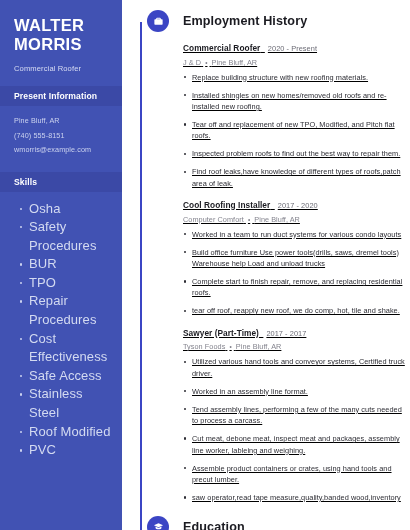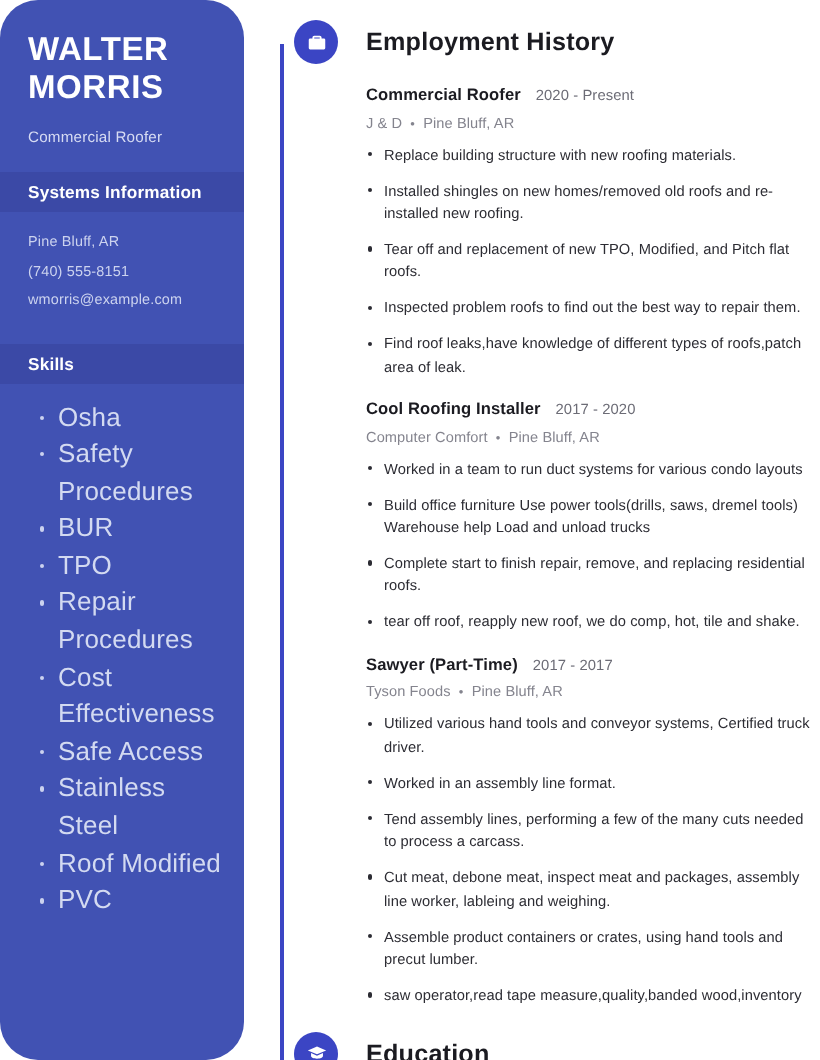--- a/index.html
+++ b/index.html
@@ -19,21 +19,20 @@
   }
 
   
   .sidebar {
     position: relative;
     width: 122px;
     height: 530px;
     background: #4152b3;
     flex: 0 0 122px;
     overflow: hidden;
-    border-radius: 19px;
   }
   .sidebar-inner {
     position: relative;
     padding: 16px 10px 0 14px;
   }
   .name-block { margin-bottom: 9px; }
   .name-line {
     font-size: 16.5px;
     font-weight: bold;
     color: #ffffff;
@@ -126,21 +125,21 @@
   }
   .section-badge svg { display: block; }
   .section-title {
     font-size: 12.6px;
     font-weight: bold;
     color: #1b1b21;
     letter-spacing: 0.1px;
     line-height: 22px;
   }
 
-  .entry { margin-top: 8px; }
+  .entry { margin-top: 8px; text-decoration: underline; }
   .entry-title-row {
     line-height: 11px;
     margin-bottom: 2.5px;
   }
   .entry-title {
     font-size: 8.3px;
     font-weight: bold;
     color: #1b1b21;
     letter-spacing: 0.05px;
   }
@@ -191,21 +190,21 @@
     <div class="sidebar-inner">
 
       <div class="name-block">
         <div class="name-line">WALTER</div>
         <div class="name-line">MORRIS</div>
       </div>
 
       <div class="job-subtitle">Commercial Roofer</div>
 
       <div class="side-band">
-        <div class="side-band-title">Systems Information</div>
+        <div class="side-band-title">Present Information</div>
       </div>
 
       <div class="contact-list">
         <div class="contact-item">Pine Bluff, AR</div>
         <div class="contact-item">(740) 555-8151</div>
         <div class="contact-item">wmorris@example.com</div>
       </div>
 
       <div class="side-band">
         <div class="side-band-title">Skills</div>

